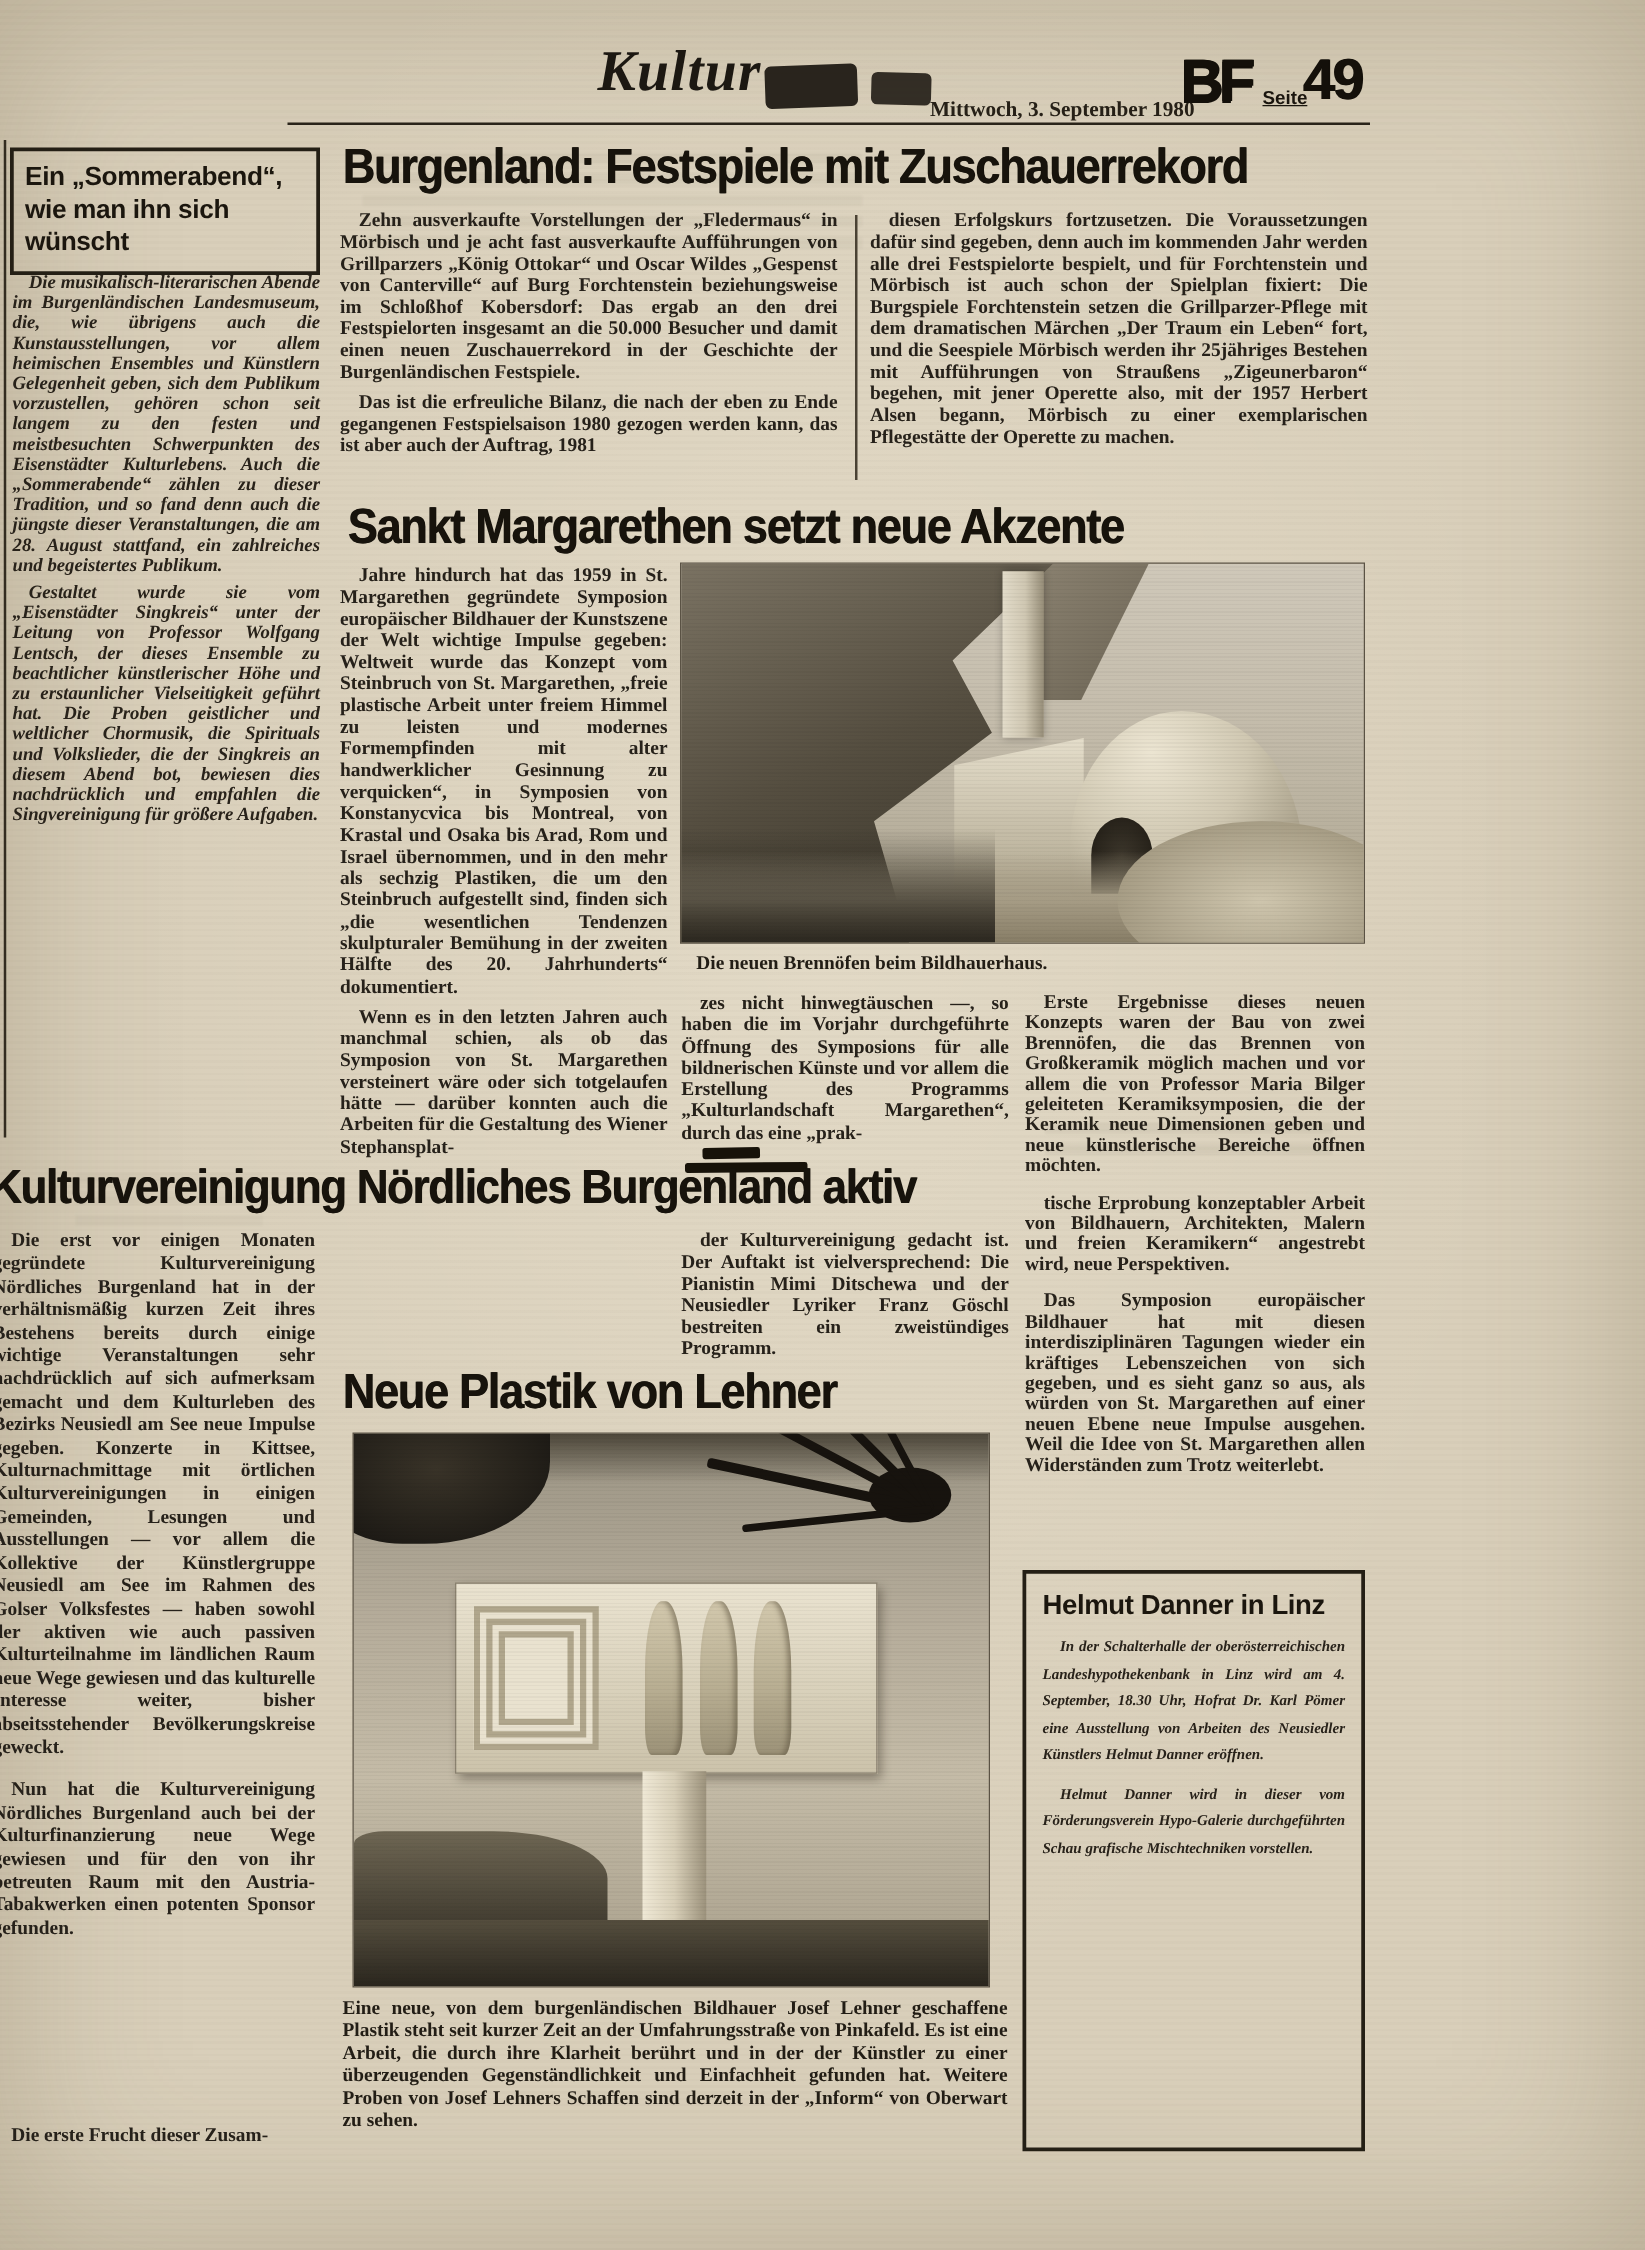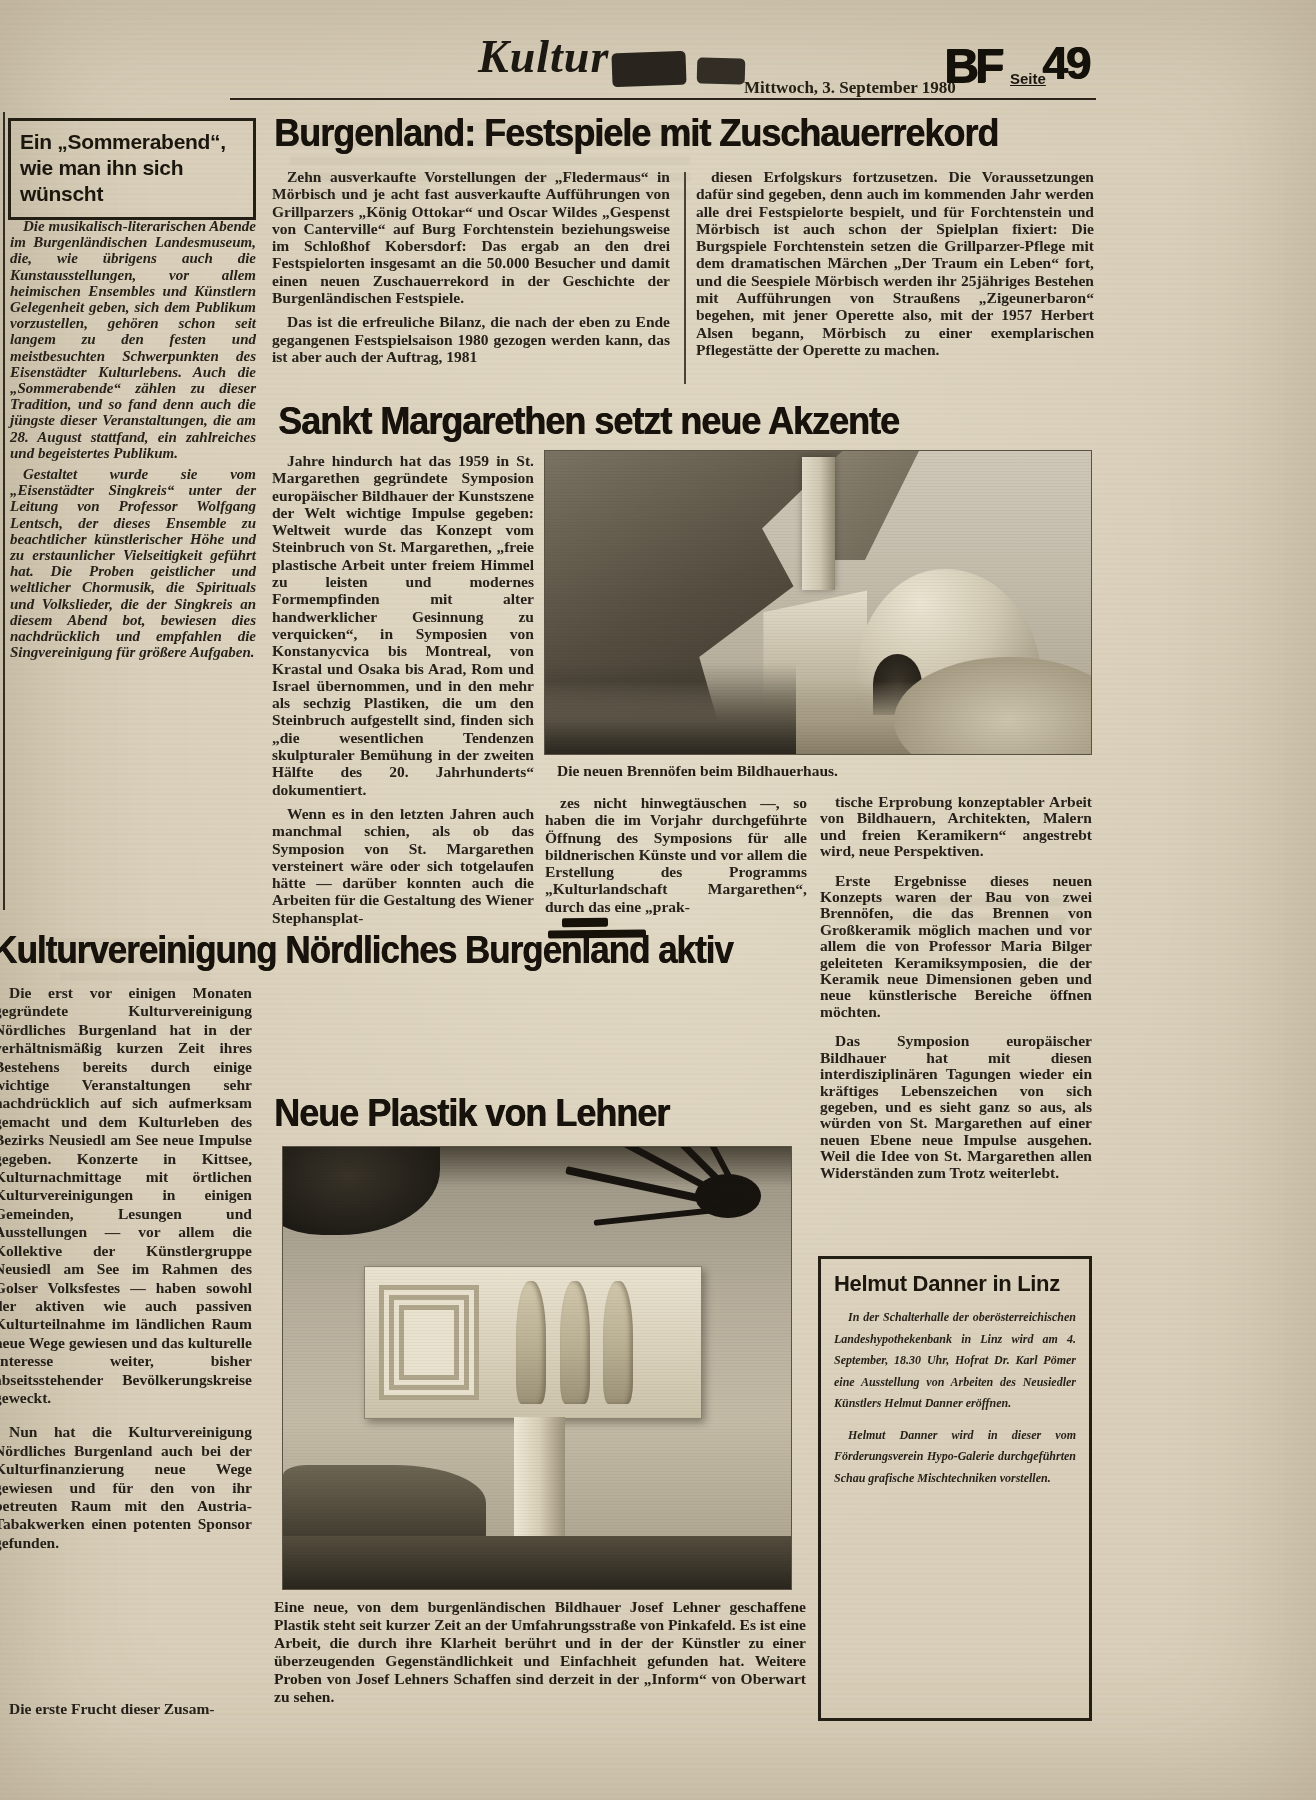--- a/index.html
+++ b/index.html
@@ -195,30 +195,33 @@
     <div class="p1-rock"></div>
     <div class="p1-shadow"></div>
     <div class="grain"></div>
   </div>
   <div class="abs caption photo-caption1">Die neuen Brennöfen beim Bildhauerhaus.</div>
 
   <div class="abs bt marg-col2">
     <p>zes nicht hinwegtäuschen —, so haben die im Vorjahr durchgeführte Öffnung des Symposions für alle bildnerischen Künste und vor allem die Erstellung des Programms „Kulturlandschaft Margarethen“, durch das eine „prak-</p>
   </div>
   <div class="abs bt marg-col3">
+    <p>Erste Ergebnisse dieses neuen Konzepts waren der Bau von zwei Brennöfen, die das Brennen von Großkeramik möglich machen und vor allem die von Professor Maria Bilger geleiteten Keramiksymposien, die der Keramik neue Dimensionen geben und neue künstlerische Bereiche öffnen möchten.</p>
     <p>tische Erprobung konzeptabler Arbeit von Bildhauern, Architekten, Malern und freien Keramikern“ angestrebt wird, neue Perspektiven.</p>
-    <p>Erste Ergebnisse dieses neuen Konzepts waren der Bau von zwei Brennöfen, die das Brennen von Großkeramik möglich machen und vor allem die von Professor Maria Bilger geleiteten Keramiksymposien, die der Keramik neue Dimensionen geben und neue künstlerische Bereiche öffnen möchten.</p>
     <p>Das Symposion europäischer Bildhauer hat mit diesen interdisziplinären Tagungen wieder ein kräftiges Lebenszeichen von sich gegeben, und es sieht ganz so aus, als würden von St. Margarethen auf einer neuen Ebene neue Impulse ausgehen. Weil die Idee von St. Margarethen allen Widerständen zum Trotz weiterlebt.</p>
   </div>
 
   <div class="abs headline kv-head">Kulturvereinigung Nördliches Burgenland aktiv</div>
   <div class="abs bt kv-col1">
     <p>Die erst vor einigen Monaten gegründete Kulturvereinigung Nördliches Burgenland hat in der verhältnismäßig kurzen Zeit ihres Bestehens bereits durch einige wichtige Veranstaltungen sehr nachdrücklich auf sich aufmerksam gemacht und dem Kulturleben des Bezirks Neusiedl am See neue Impulse gegeben. Konzerte in Kittsee, Kulturnachmittage mit örtlichen Kulturvereinigungen in einigen Gemeinden, Lesungen und Ausstellungen — vor allem die Kollektive der Künstlergruppe Neusiedl am See im Rahmen des Golser Volksfestes — haben sowohl der aktiven wie auch passiven Kulturteilnahme im ländlichen Raum neue Wege gewiesen und das kulturelle Interesse weiter, bisher abseitsstehender Bevölkerungskreise geweckt.</p>
     <p>Nun hat die Kulturvereinigung Nördliches Burgenland auch bei der Kulturfinanzierung neue Wege gewiesen und für den von ihr betreuten Raum mit den Austria-Tabakwerken einen potenten Sponsor gefunden.</p>
     <p class="gap-top">Die erste Frucht dieser Zusam-</p>
+  </div>
+  <div class="abs bt kv-col3">
+    <p>der Kulturvereinigung gedacht ist. Der Auftakt ist vielversprechend: Die Pianistin Mimi Ditschewa und der Neusiedler Lyriker Franz Göschl bestreiten ein zweistündiges Programm.</p>
   </div>
 
   <div class="abs headline lehner-head">Neue Plastik von Lehner</div>
 
   <div class="abs photo2">
     <div class="p2-topband"></div>
     <div class="p2-bush"></div>
     <div class="p2-blob"></div>
     <div class="p2-ray" style="right:9%;top:13%;width:36%;height:8px;transform:rotate(12deg);"></div>
     <div class="p2-ray" style="right:9%;top:13%;width:40%;height:7px;transform:rotate(28deg);"></div>

